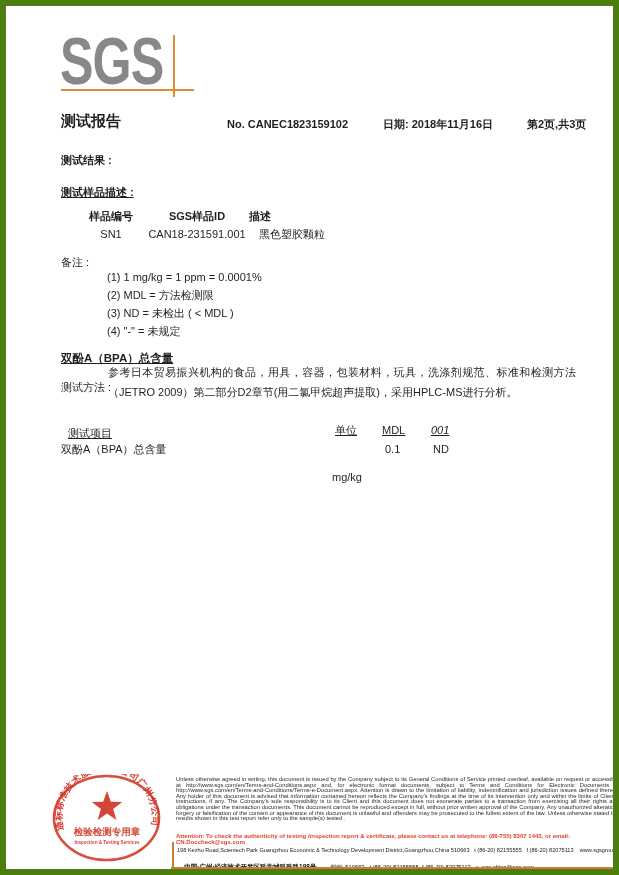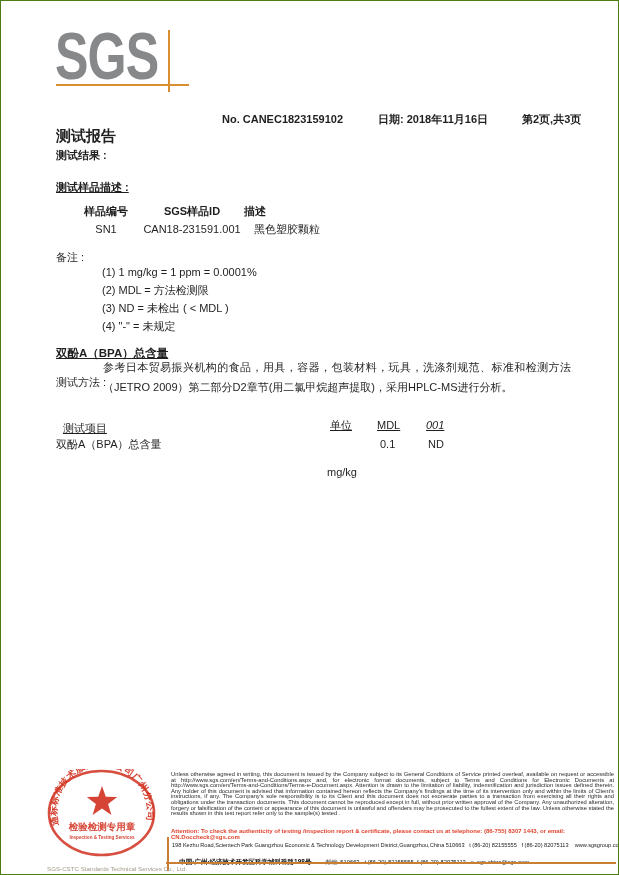--- a/index.html
+++ b/index.html
@@ -1,37 +1,37 @@
 <!DOCTYPE html>
 <html><head>
 <meta charset="utf-8">
 <style>
   html,body { margin:0; padding:0; background:#e9e9e9; }
   .page {
     position:relative; width:619px; height:875px; margin:0 auto;
-    background:#ffffff; border:1px solid #4d7c0f; box-sizing:border-box;
+    background:#ffffff; border:6px solid #4d7c0f; box-sizing:border-box;
     font-family:"Liberation Sans","DejaVu Sans",sans-serif; color:#1f1f1f;
     overflow:hidden;
   }
   .abs { position:absolute; }
   .t11 { font-size:11px; line-height:14px; white-space:nowrap; }
   .b { font-weight:bold; }
   .u { text-decoration:underline; }
   .i { font-style:italic; }
   .center { text-align:center; }
 
   .logo-text {
     left:54px; top:26px; font-size:54px; font-weight:bold; color:#87888a;
     letter-spacing:-1px; line-height:48px;
     transform:scale(0.93,1.22); transform-origin:left top;
   }
   .logo-hline { left:55px; top:83px; width:133px; height:2px; background:#d98e32; }
   .logo-vline { left:167px; top:29px; width:2px; height:62px; background:#d98e32; }
 
-  .doc-title { left:55px; top:106px; font-size:15px; font-weight:bold; white-space:nowrap;margin-top:20px; }
+  .doc-title { left:55px; top:106px; font-size:15px; font-weight:bold; white-space:nowrap; }
   .report-no { left:221px; top:111px; }
   .date-line { left:377px; top:111px; }
   .page-info { left:521px; top:111px; }
 
   .lbl-results { left:55px; top:147px;font-weight:bold; }
   .lbl-sample  { left:55px; top:179px; }
 
   .st-h1 { left:63px;  top:203px; width:84px;  }
   .st-h2 { left:143px; top:203px; width:96px;  }
   .st-h3 { left:243px; top:203px; }

